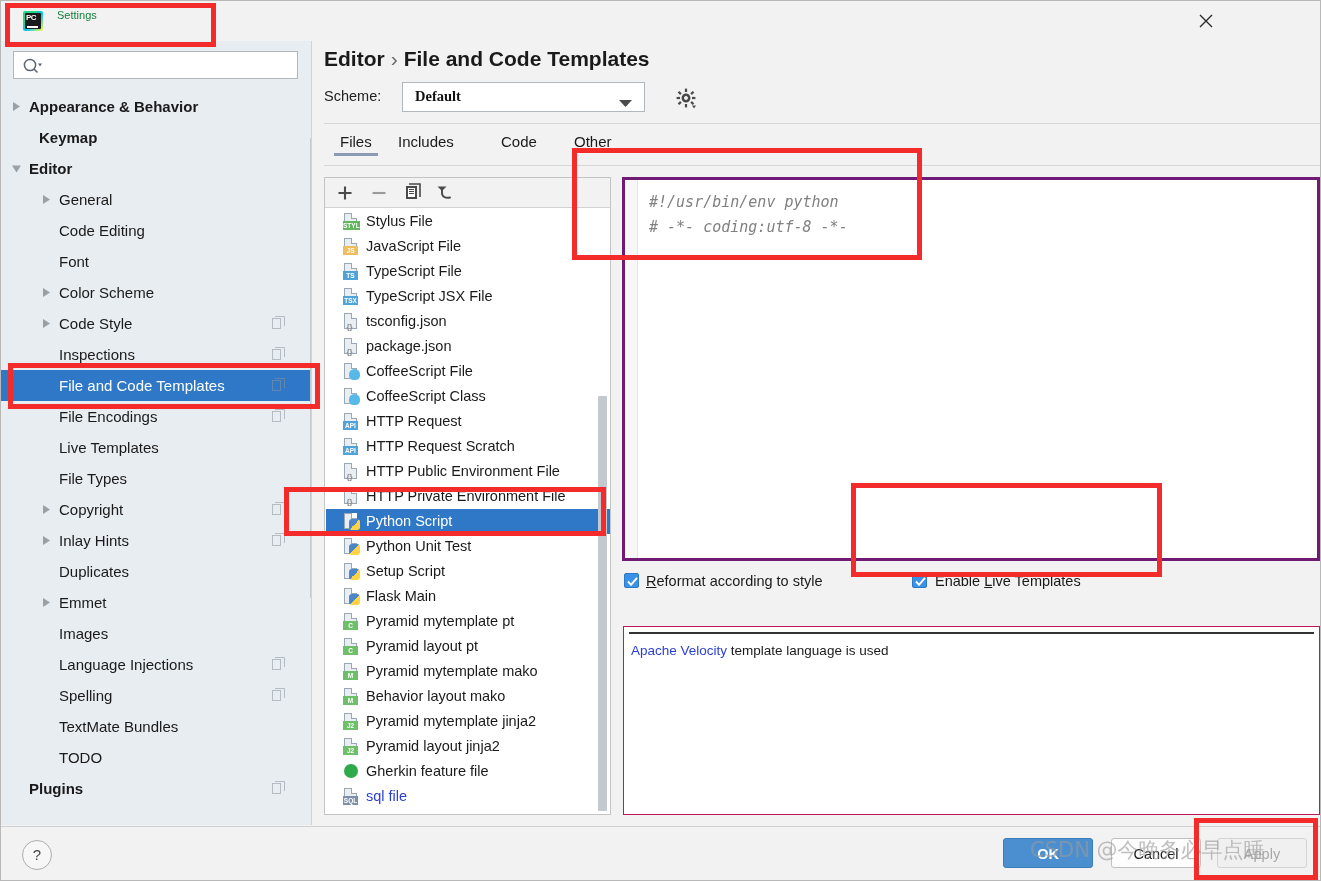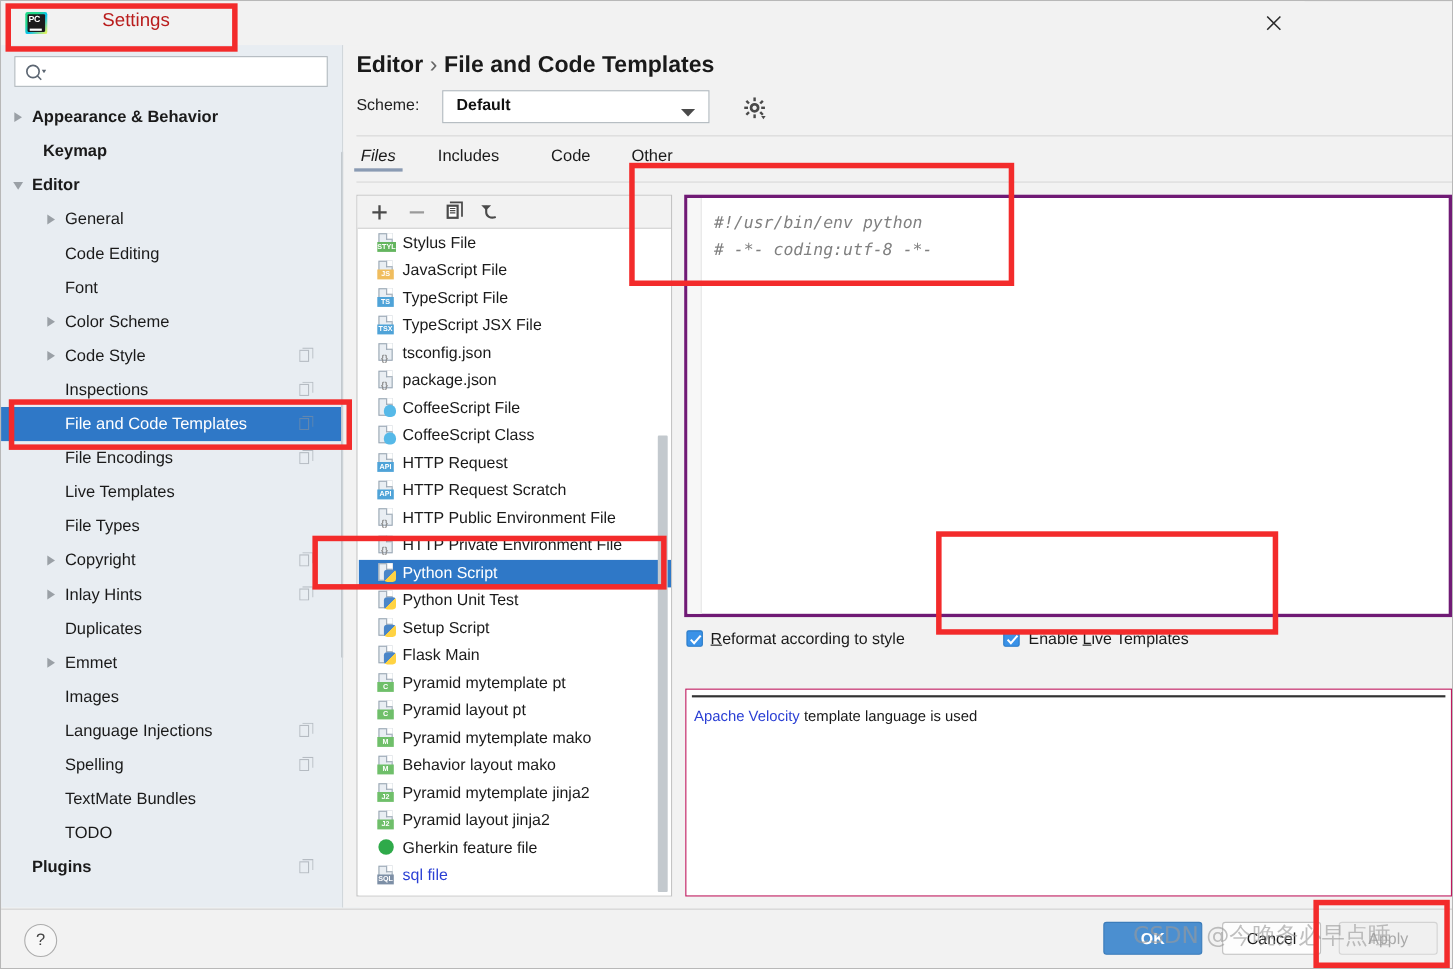--- a/index.html
+++ b/index.html
@@ -9,28 +9,28 @@
     font-size:14.5px;
     color:#1a1a1a;
     background:#ffffff;
   }
   #root{position:relative;width:1321px;height:881px;background:#f2f2f2;}
 
   
   .win-border{position:absolute;left:0;top:0;width:1321px;height:881px;border:1px solid #b8b8b8;box-sizing:border-box;background:#f2f2f2;}
 
   
-  .titlebar{position:absolute;left:1px;top:1px;width:1185px;height:40px;background:#f2f2f2;}
+  .titlebar{position:absolute;left:1px;top:1px;width:1185px;height:40px;background:#f2f2f2;padding-left:48px;}
   .app-icon{position:absolute;left:22px;top:10px;width:20px;height:20px;border-radius:2px;
     background:linear-gradient(135deg,#21d789 0%,#21d789 30%,#07c3f2 55%,#fcf84a 100%);
     overflow:hidden;}
   .app-icon .inner{position:absolute;left:2px;top:2px;width:16px;height:16px;background:#1b1b1b;border-radius:1px;}
   .app-icon .pc{position:absolute;left:3px;top:2px;color:#fff;font-size:8px;font-weight:bold;letter-spacing:-.5px;font-family:"Liberation Sans",sans-serif;}
   .app-icon .bar{position:absolute;left:4px;bottom:3px;width:11px;height:2px;background:#fff;}
-  .win-title{position:absolute;left:56px;top:8px;font-size:17px;color:#b91c1c;margin-left:36px;}
+  .win-title{position:absolute;left:56px;top:8px;font-size:11px;color:#15803d;}
   .close-btn{position:absolute;right:14px;top:7px;width:28px;height:26px;cursor:default;}
   .close-btn svg{display:block;margin:6px auto;}
 
   
   .sidebar{position:absolute;left:1px;top:41px;width:310px;height:784px;background:#e8edf2;padding-left:16px;}
   .search-wrap{position:absolute;left:12px;top:10px;width:285px;height:28px;background:#fff;border:1px solid #b0b7bd;box-sizing:border-box;}
   .search-icon{position:absolute;left:8px;top:5px;}
   .search-input{position:absolute;left:34px;top:4px;width:240px;border:none;outline:none;background:transparent;font-family:"Liberation Sans",sans-serif;font-size:13px;color:#333;}
 
   .tree{position:absolute;left:0;top:50px;width:310px;height:730px;overflow:hidden;}
@@ -47,21 +47,21 @@
   .sb-thumb{position:absolute;right:8px;top:97px;width:9px;height:460px;background:#c3c9ce;border-radius:1px;}
 
   .sidebar-divider{position:absolute;left:311px;top:41px;width:1px;height:784px;background:#cfd4d9;}
 
   
   .content{position:absolute;left:312px;top:41px;width:1008px;height:784px;background:#f2f2f2;}
   .breadcrumb{position:absolute;left:12px;top:6px;font-size:21px;font-weight:bold;color:#1a1a1a;}
   .crumb-sep{color:#666;font-weight:normal;margin:0 6px;}
   .scheme-row{position:absolute;left:12px;top:41px;height:30px;}
   .scheme-label{position:absolute;left:0;top:6px;font-size:14.5px;color:#222;}
-  .scheme-combo{position:absolute;left:78px;top:0;width:243px;height:30px;background:#fff;border:1px solid #b0b7bd;box-sizing:border-box;}
+  .scheme-combo{position:absolute;left:78px;top:0;width:243px;height:30px;background:#fff;border:1px solid #b0b7bd;box-sizing:border-box;font-family:Liberation Serif, serif;}
   .scheme-combo .val{position:absolute;left:12px;top:5px;font-size:14.5px;font-weight:bold;color:#111;}
   .scheme-combo .caret{position:absolute;right:12px;top:12px;}
   .gear-btn{position:absolute;left:350px;top:4px;width:24px;height:24px;}
 
   .hr-top{position:absolute;left:12px;top:82px;width:996px;height:1px;background:#d7d7d7;}
 
   .tabs{position:absolute;left:12px;top:92px;height:33px;}
   .tab{position:absolute;top:0;font-size:15px;color:#1a1a1a;padding-bottom:6px;}
   .tab.active:after{content:"";position:absolute;left:-6px;right:-6px;bottom:0;height:3px;background:#8a9bb3;}
   .hr-tabs{position:absolute;left:12px;top:124px;width:996px;height:1px;background:#d7d7d7;}
@@ -340,21 +340,21 @@
             <rect x="17.2" y="5.2" width="2.2" height="3.4" transform="rotate(45 18.3 6.9)"></rect>
             <rect x="4.6" y="15.4" width="2.2" height="3.4" transform="rotate(45 5.7 17.1)"></rect>
           </g>
           <path d="M18,19.5 l4,0 l-2,3 z" fill="#4a4a4a"></path>
         </svg>
       </div>
     </div>
 
     <div class="hr-top"></div>
     <div class="tabs" id="tabs">
-        <div class="tab active" style="left: 4px; font-style: italic;">Files</div>
+        <div class="tab active" style="left: 16px;">Files</div>
         <div class="tab" style="left: 74px;">Includes</div>
         <div class="tab" style="left: 177px;">Code</div>
         <div class="tab" style="left: 250px;">Other</div>
       </div>
     <div class="hr-tabs"></div>
 
     <div class="list-panel">
       <div class="list-toolbar">
         <div class="tb-btn" style="left:8px">
           <svg width="24" height="22" viewBox="0 0 24 22">

